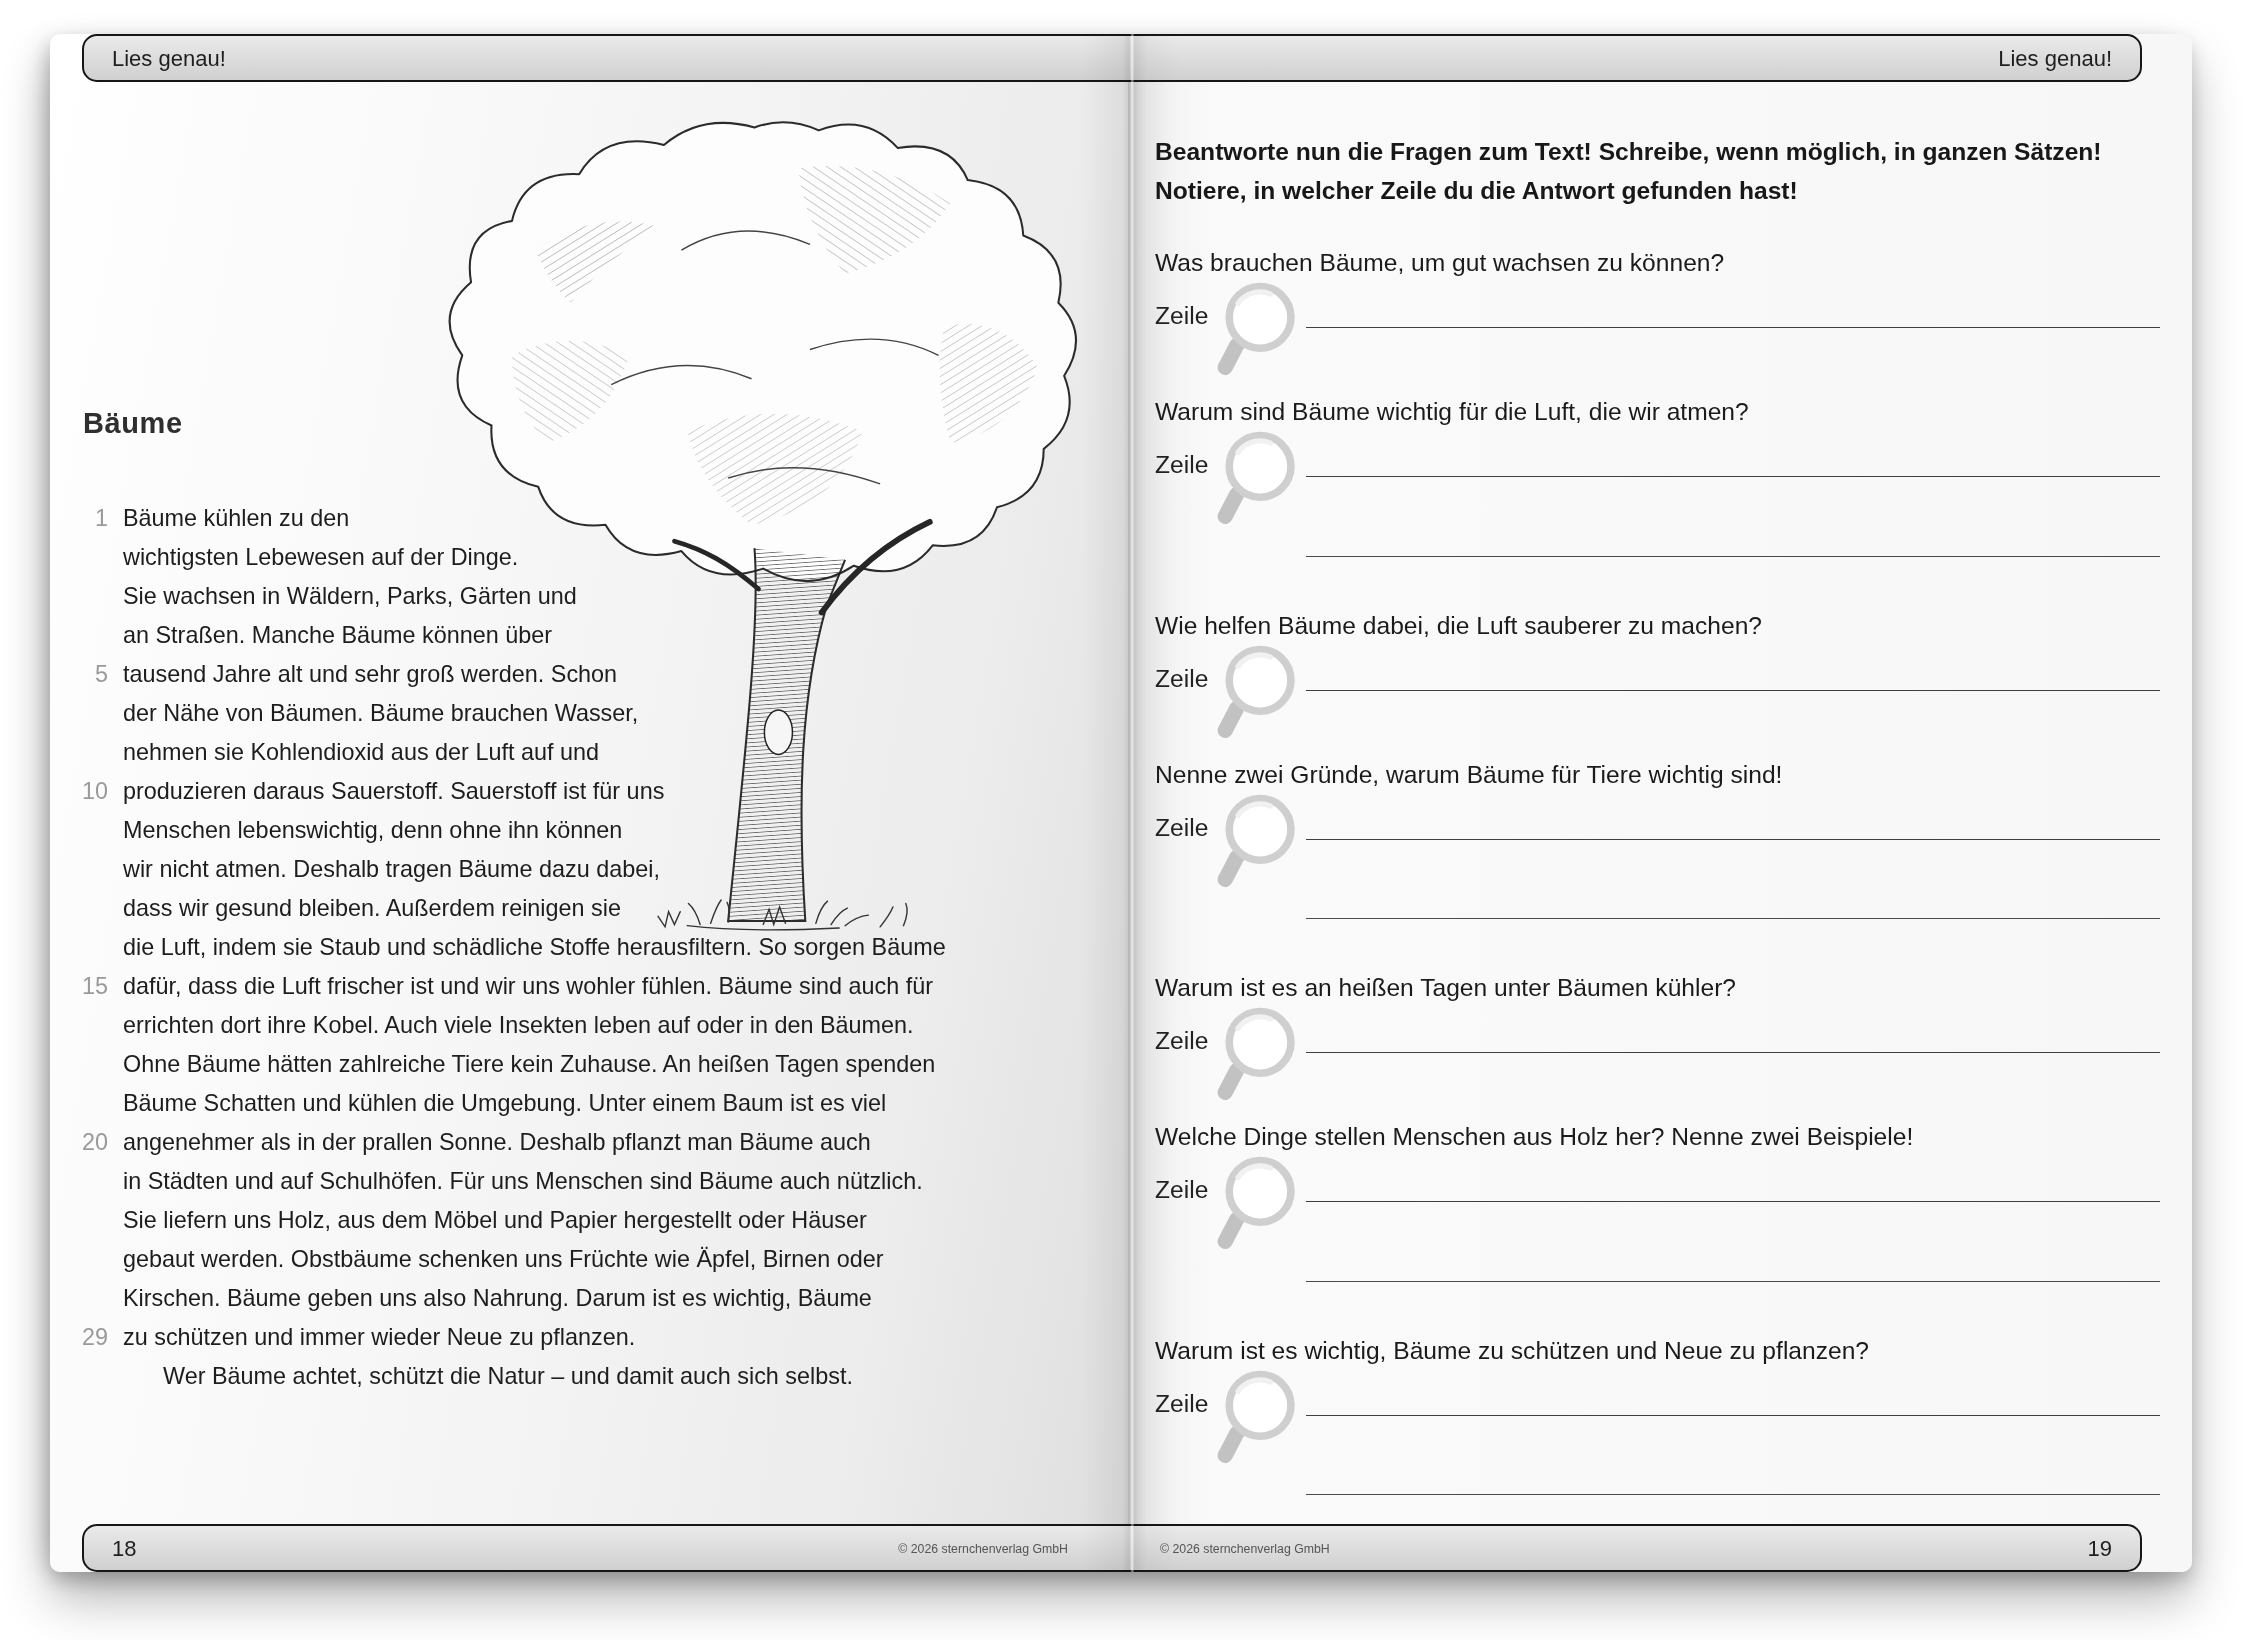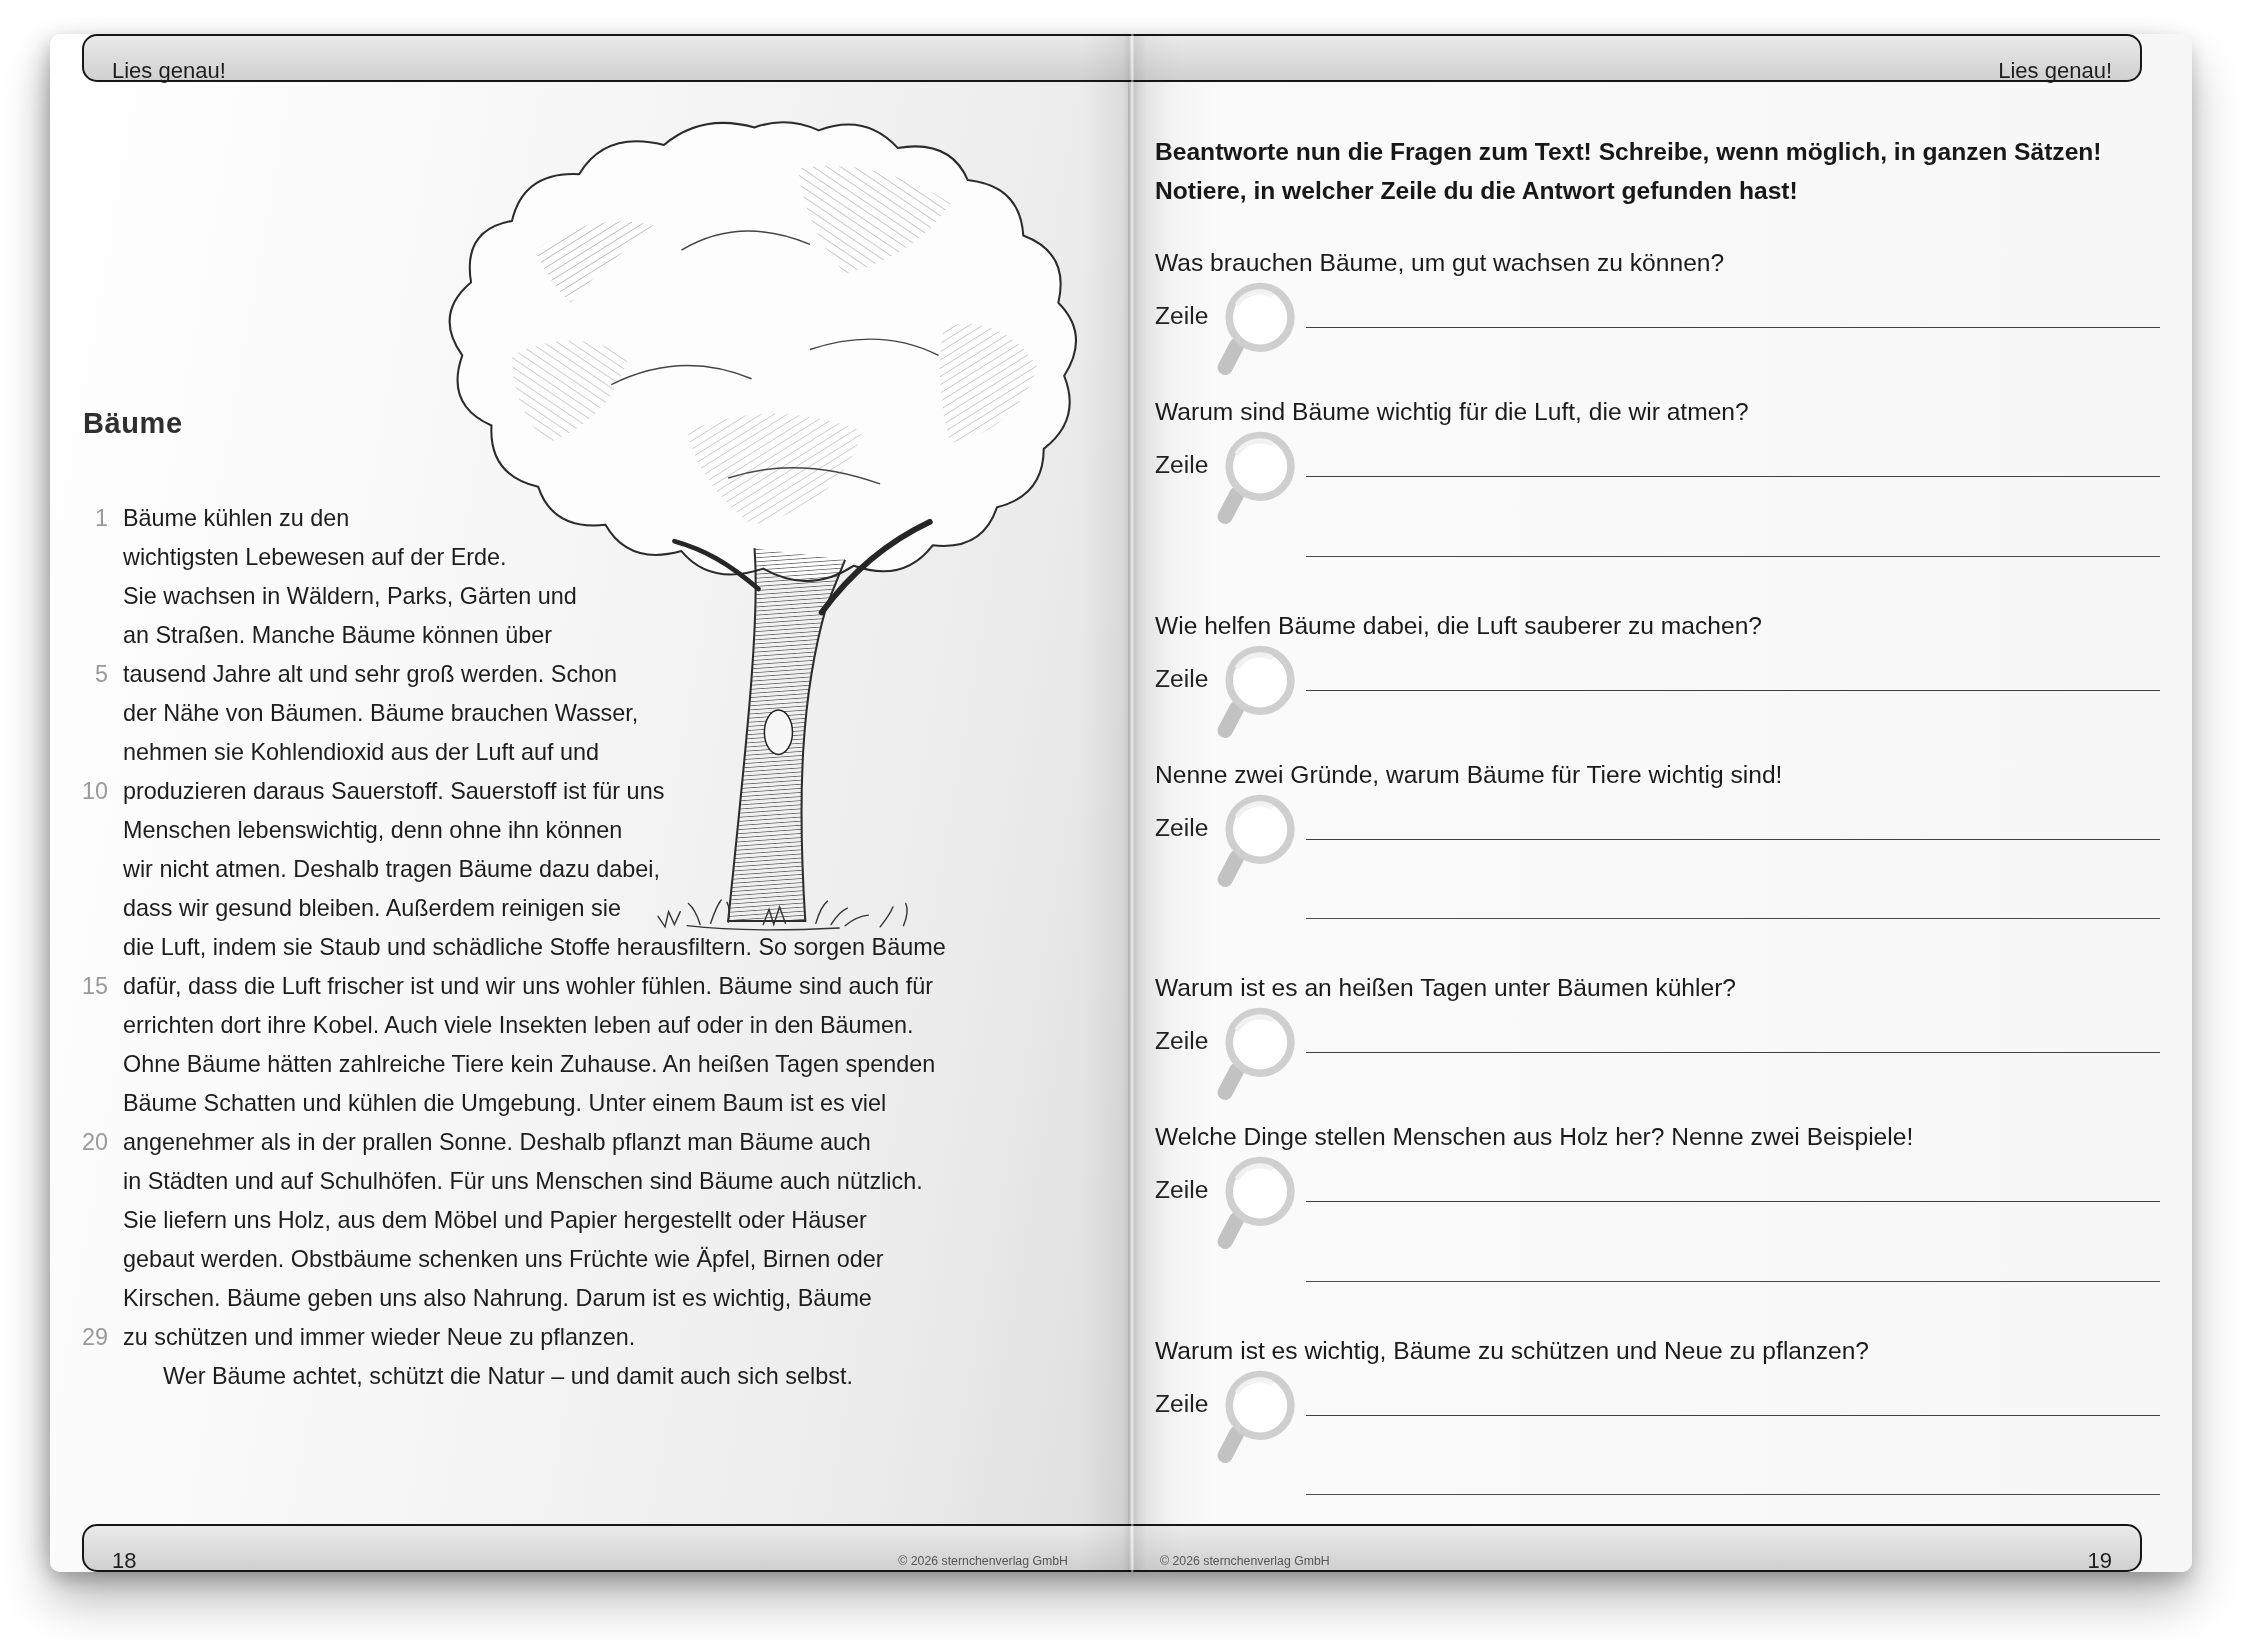--- a/index.html
+++ b/index.html
@@ -29,21 +29,21 @@
       rgba(0,0,0,.05) 50%,rgba(255,255,255,.55) 51.5%,rgba(0,0,0,.10) 54%,rgba(0,0,0,.03) 66%,rgba(0,0,0,0) 100%);
   }
   .bar{
     position:absolute;left:32px;right:50px;height:48px;z-index:4;box-sizing:border-box;
     background:linear-gradient(#eaeaea,#d0d0d0);
     border:2.3px solid #161616;border-radius:15px;
     font-size:22px;color:#1e1e1e;
   }
   .bar.header{top:0;}
   .bar.footer{bottom:0;}
-  .bar .bar-item{position:absolute;top:12px;height:46px;display:flex;align-items:center;text-align:right;}
+  .bar .bar-item{position:absolute;top:0;height:46px;display:flex;align-items:center;text-align:right;}
   .hdr-left{left:28px;}
   .hdr-right{right:28px;}
   .pg-left{left:28px;}
   .pg-right{right:28px;}
   .copyright{font-size:12.3px;color:#555;}
   .cp-left{left:643px;width:341px;justify-content:flex-end;text-align:right;}
   .cp-right{left:1076px;}
   .content{position:absolute;inset:0;z-index:3;}
 
   
@@ -129,21 +129,21 @@
       </g>
     </svg>
 
     <div class="text-block" id="text-block">
         <div class="text-line">
     <span class="ln-num">1</span>
     <span class="ln-txt">Bäume kühlen zu den</span>
   </div>
         <div class="text-line">
     <span class="ln-num"></span>
-    <span class="ln-txt">wichtigsten Lebewesen auf der Erde.</span>
+    <span class="ln-txt">wichtigsten Lebewesen auf der Dinge.</span>
   </div>
         <div class="text-line">
     <span class="ln-num"></span>
     <span class="ln-txt">Sie wachsen in Wäldern, Parks, Gärten und</span>
   </div>
         <div class="text-line">
     <span class="ln-num"></span>
     <span class="ln-txt">an Straßen. Manche Bäume können über</span>
   </div>
         <div class="text-line">

